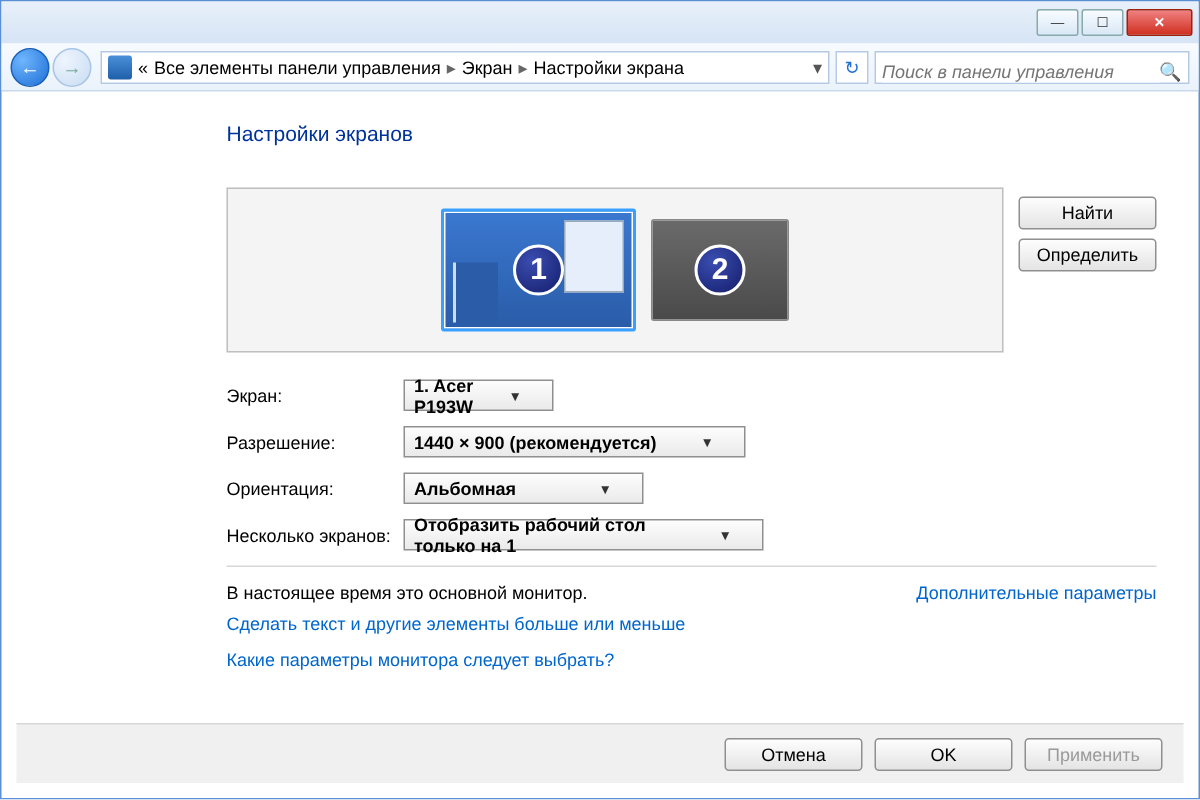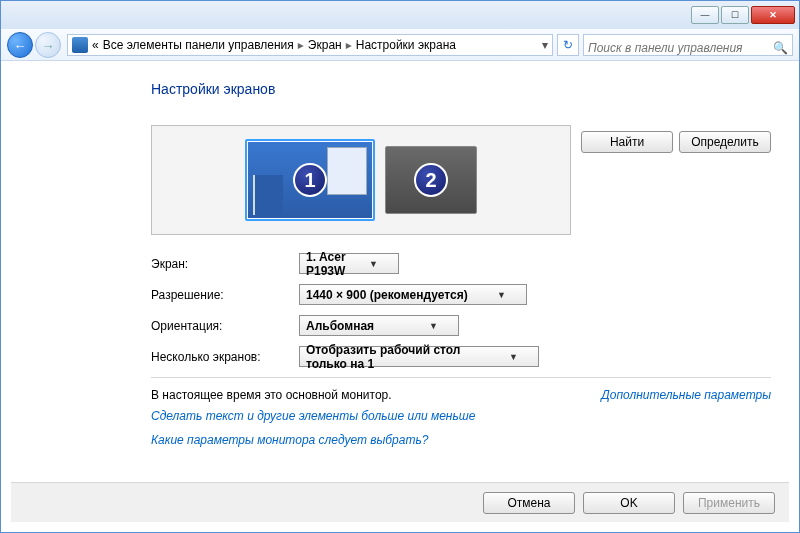--- a/index.html
+++ b/index.html
@@ -28,33 +28,33 @@
 .heading { color: #003399; font-size: 14px; margin-bottom: 28px; }
 
 .preview-row { display: flex; align-items: flex-start; gap: 10px; margin-bottom: 18px; }
 .preview-area { flex: 1; height: 110px; border: 1px solid #bfbfbf; background: #f4f4f4; display: flex; align-items: center; justify-content: center; gap: 10px; }
 .monitor { position: relative; border-radius: 2px; display: flex; align-items: center; justify-content: center; }
 .monitor.one { width: 130px; height: 82px; background: linear-gradient(#3a78d0,#2a5ca8); border: 2px solid #39a0ff; box-shadow: 0 0 0 1px #fff inset; }
 .monitor.one::before { content:""; position:absolute; right:6px; top:6px; width:38px; height:46px; background:#e6eefb; border:1px solid #9ab; }
 .monitor.one::after { content:""; position:absolute; left:6px; bottom:4px; width:28px; height:40px; background:linear-gradient(#2a5ca8,#2a5ca8); border-left:2px solid #cde; }
 .monitor.two { width: 92px; height: 68px; background: linear-gradient(#6a6a6a,#4a4a4a); border: 1px solid #888; }
 .monbadge { width: 34px; height: 34px; border-radius: 50%; background: radial-gradient(circle at 35% 30%, #3a4db0, #141d6b); border: 2px solid #fff; color: #fff; font-size: 20px; font-weight: bold; display: flex; align-items: center; justify-content: center; position: relative; z-index: 2; }
-.sidebtns { display: flex; flex-direction: row; gap: 6px; padding-top: 6px; }
+.sidebtns { display: flex; flex-direction: column; gap: 6px; padding-top: 6px; }
 .btn { min-width: 92px; height: 22px; border: 1px solid #8f8f8f; border-radius: 3px; background: linear-gradient(#fdfdfd,#e4e4e4); font-size: 12px; padding: 0 10px; display: flex; align-items: center; justify-content: center; }
 .btn.disabled { color: #9a9a9a; }
 
-.form-row { display: flex; align-items: center; margin-bottom: 10px; gap: 30px; }
+.form-row { display: flex; align-items: center; margin-bottom: 10px; }
 .form-row label { width: 118px; }
 .select { height: 21px; border: 1px solid #8f8f8f; background: linear-gradient(#fdfdfd,#eaeaea); display: flex; align-items: center; padding: 0 20px 0 6px; font-size: 12px; gap: 6px; font-weight: bold; }
 .select .arrow { margin-left: auto; font-size: 9px; color: #333; }
 .sel-sm { width: 100px; } .sel-md { width: 228px; } .sel-md2 { width: 160px; } .sel-lg { width: 240px; }
 
 .divider { border-top: 1px solid #d8d8d8; margin: 8px 0 10px; }
 .statusrow { display: flex; justify-content: space-between; margin-bottom: 2px; }
-.link { color: #0066cc; font-style: italic; }
+.link { color: #0066cc; }
 .linklist { line-height: 2; margin-bottom: 10px; }
 
 .bottombar { position: absolute; bottom: 10px; left: 10px; right: 10px; height: 40px; background: #f0f0f0; border-top: 1px solid #d8d8d8; display: flex; align-items: center; justify-content: flex-end; padding: 0 14px; gap: 8px; }
 </style>
 </head>
 <body>
 
 <div class="window">
 
   <div class="titlebar">

